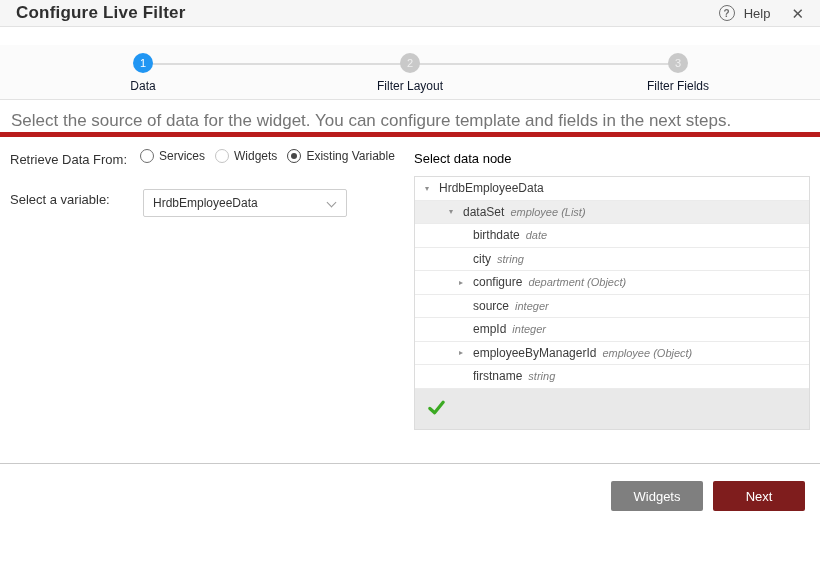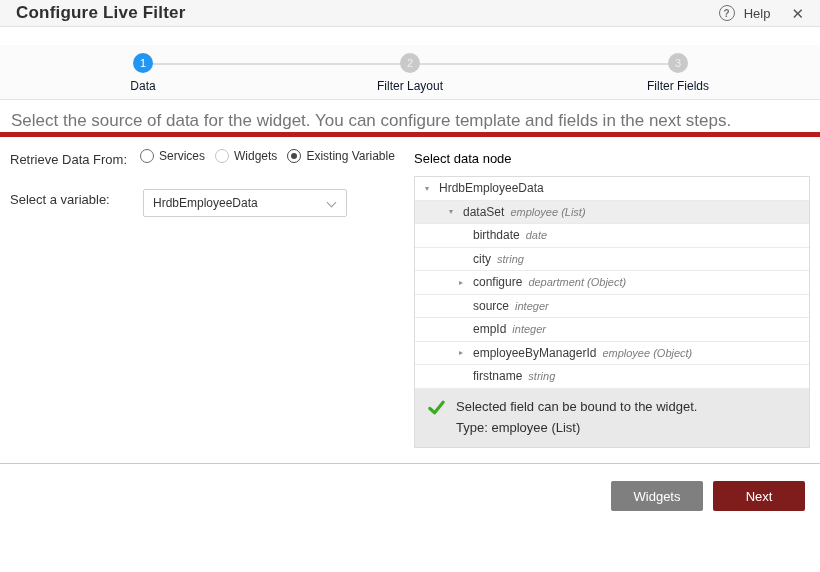--- a/index.html
+++ b/index.html
@@ -253,24 +253,20 @@
       <span class="tlabel">firstname</span>
       <span class="ttype">string</span>
     </div>
 
     <div class="tree-status">
       <span class="check">
         <svg width="17" height="17" viewBox="0 0 18 18">
           <path d="M2 10 L7 14.5 L16 3.5" stroke="#3caa23" stroke-width="3.4" fill="none" stroke-linecap="round" stroke-linejoin="round"></path>
         </svg>
       </span>
-      <span class="stext">
-        <span style="display:block;">Selected field can be bound to the widget.</span>
-        <span style="display:block;">Type: employee (List)</span>
-      </span>
     </div>
 
   </div>
 
   <div class="footer-divider"></div>
   <div class="footer-buttons">
     <button class="btn btn-cancel">Widgets</button>
     <button class="btn btn-next">Next</button>
   </div>
 

